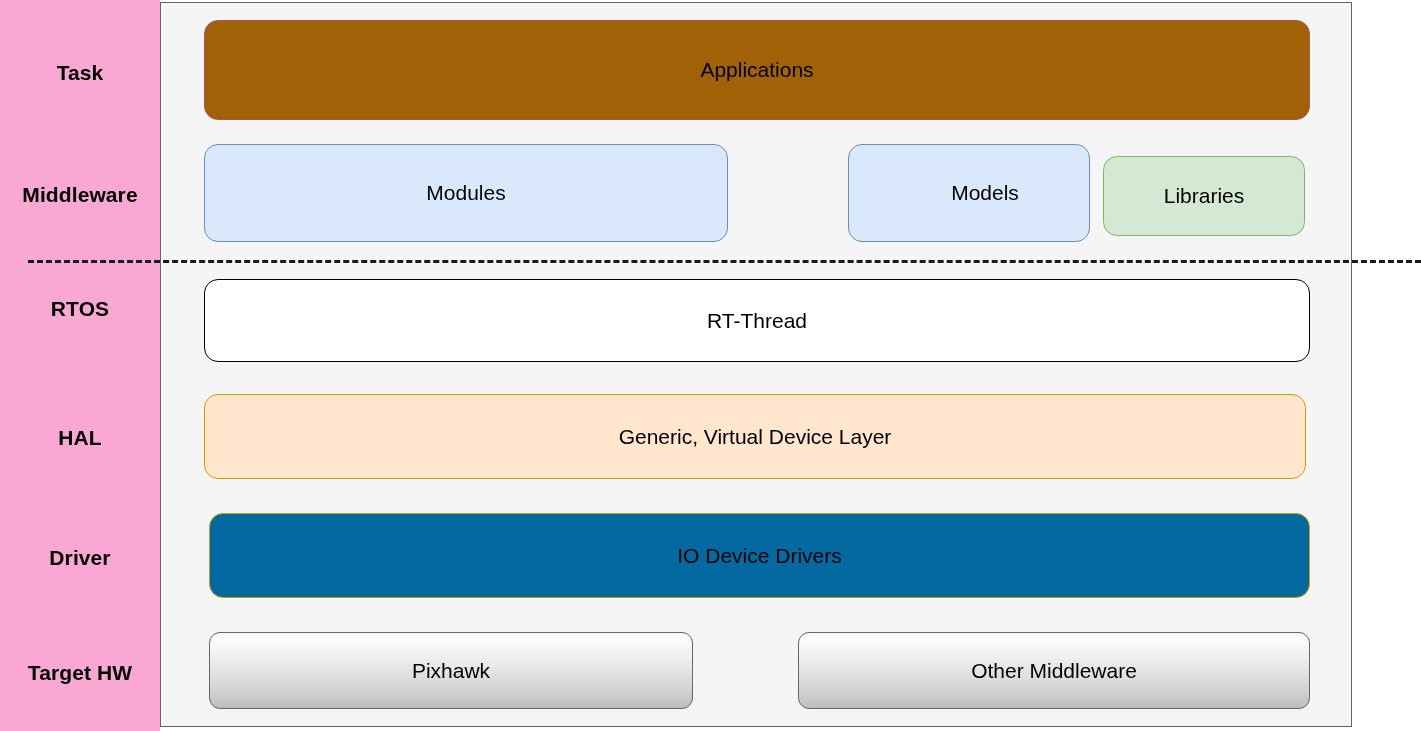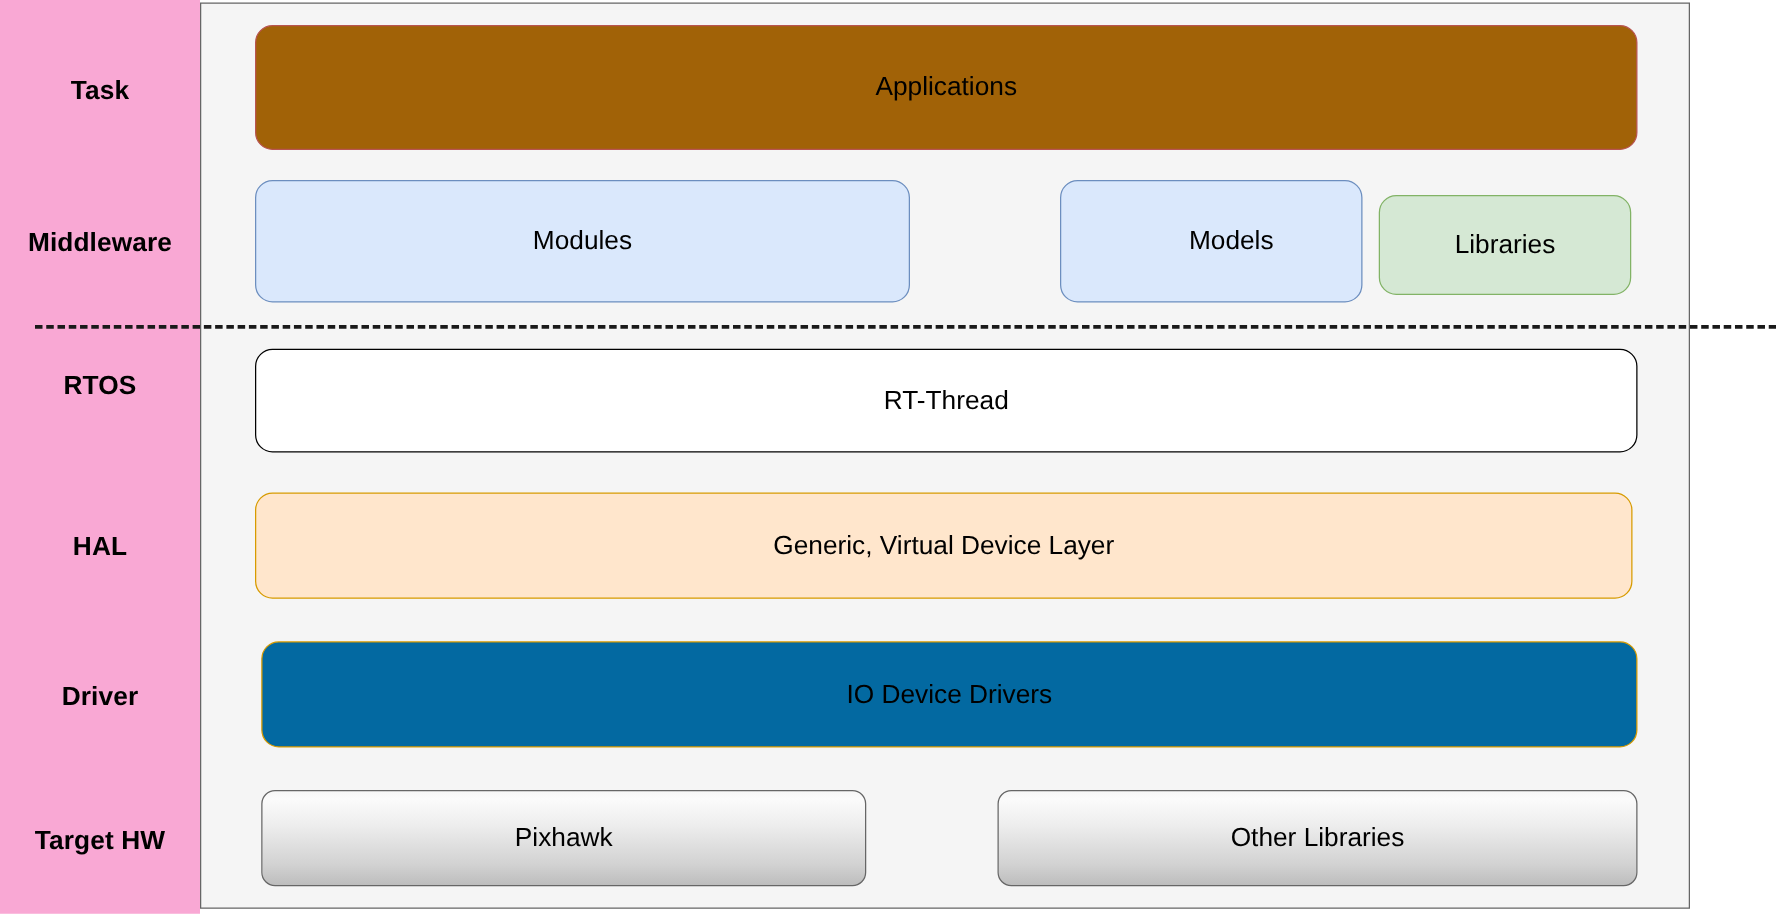--- a/index.html
+++ b/index.html
@@ -163,17 +163,17 @@
   <div class="box box-libraries">Libraries</div>
 
   <div class="box box-hal">Generic, Virtual Device Layer</div>
 
   <div class="box box-rtos">RT-Thread</div>
 
   <div class="box box-driver">IO Device Drivers</div>
 
   <div class="box box-pixhawk">Pixhawk</div>
 
-  <div class="box box-other-hw">Other Libraries</div>
+  <div class="box box-other-hw">Other Middleware</div>
 
   <div class="divider"></div>
 
 </div>
 
 </body></html>

